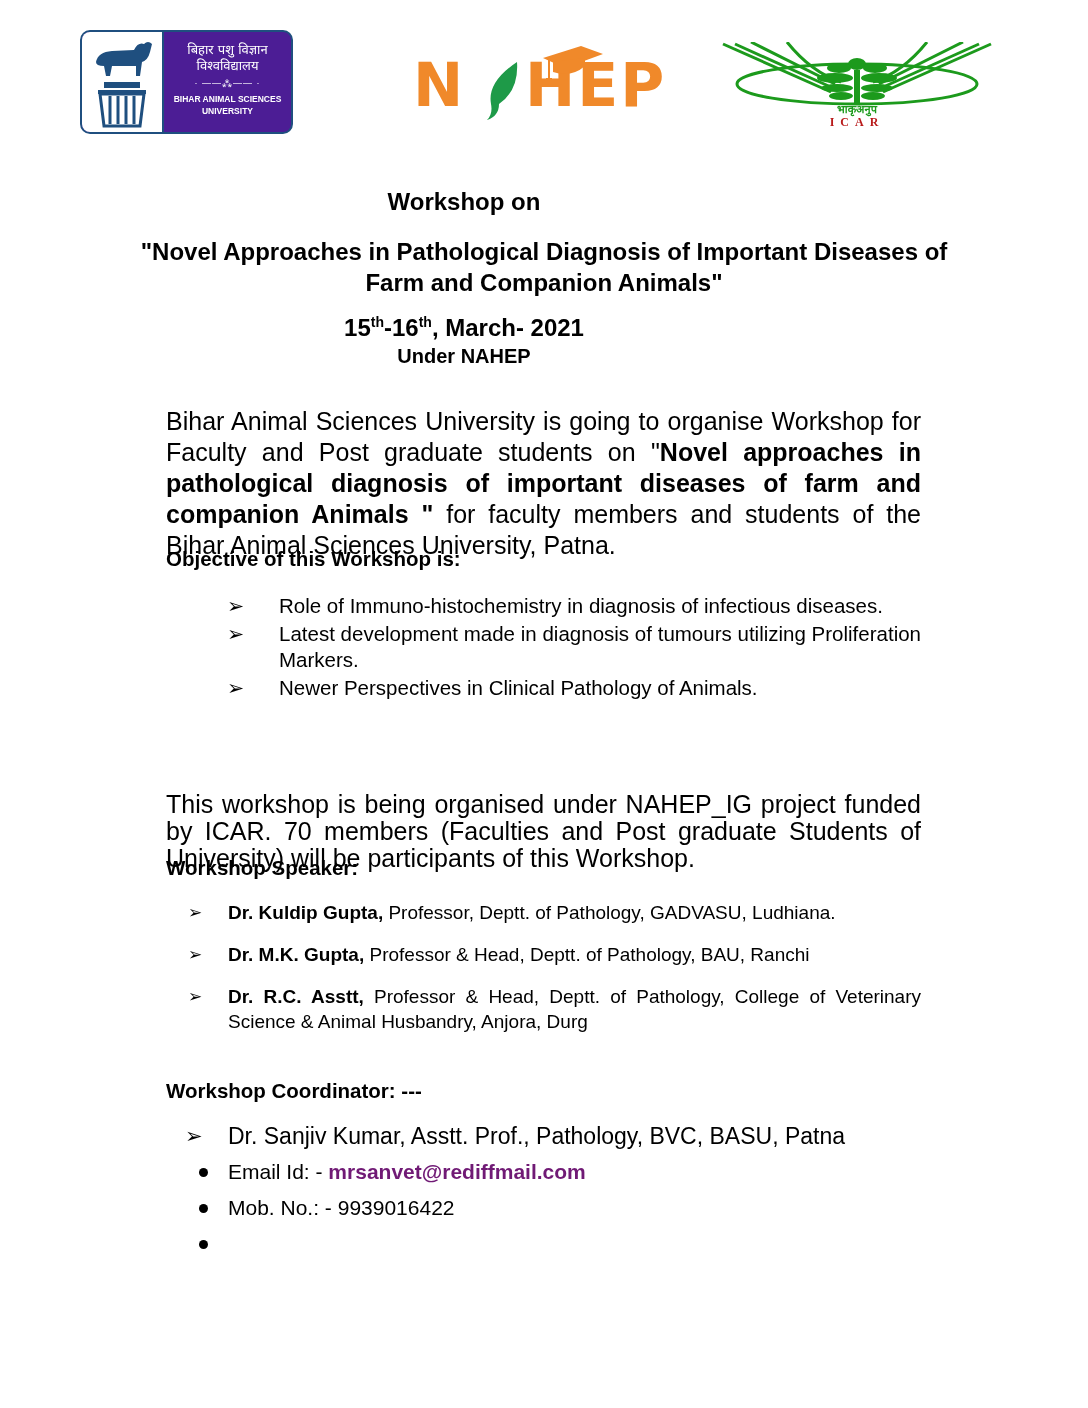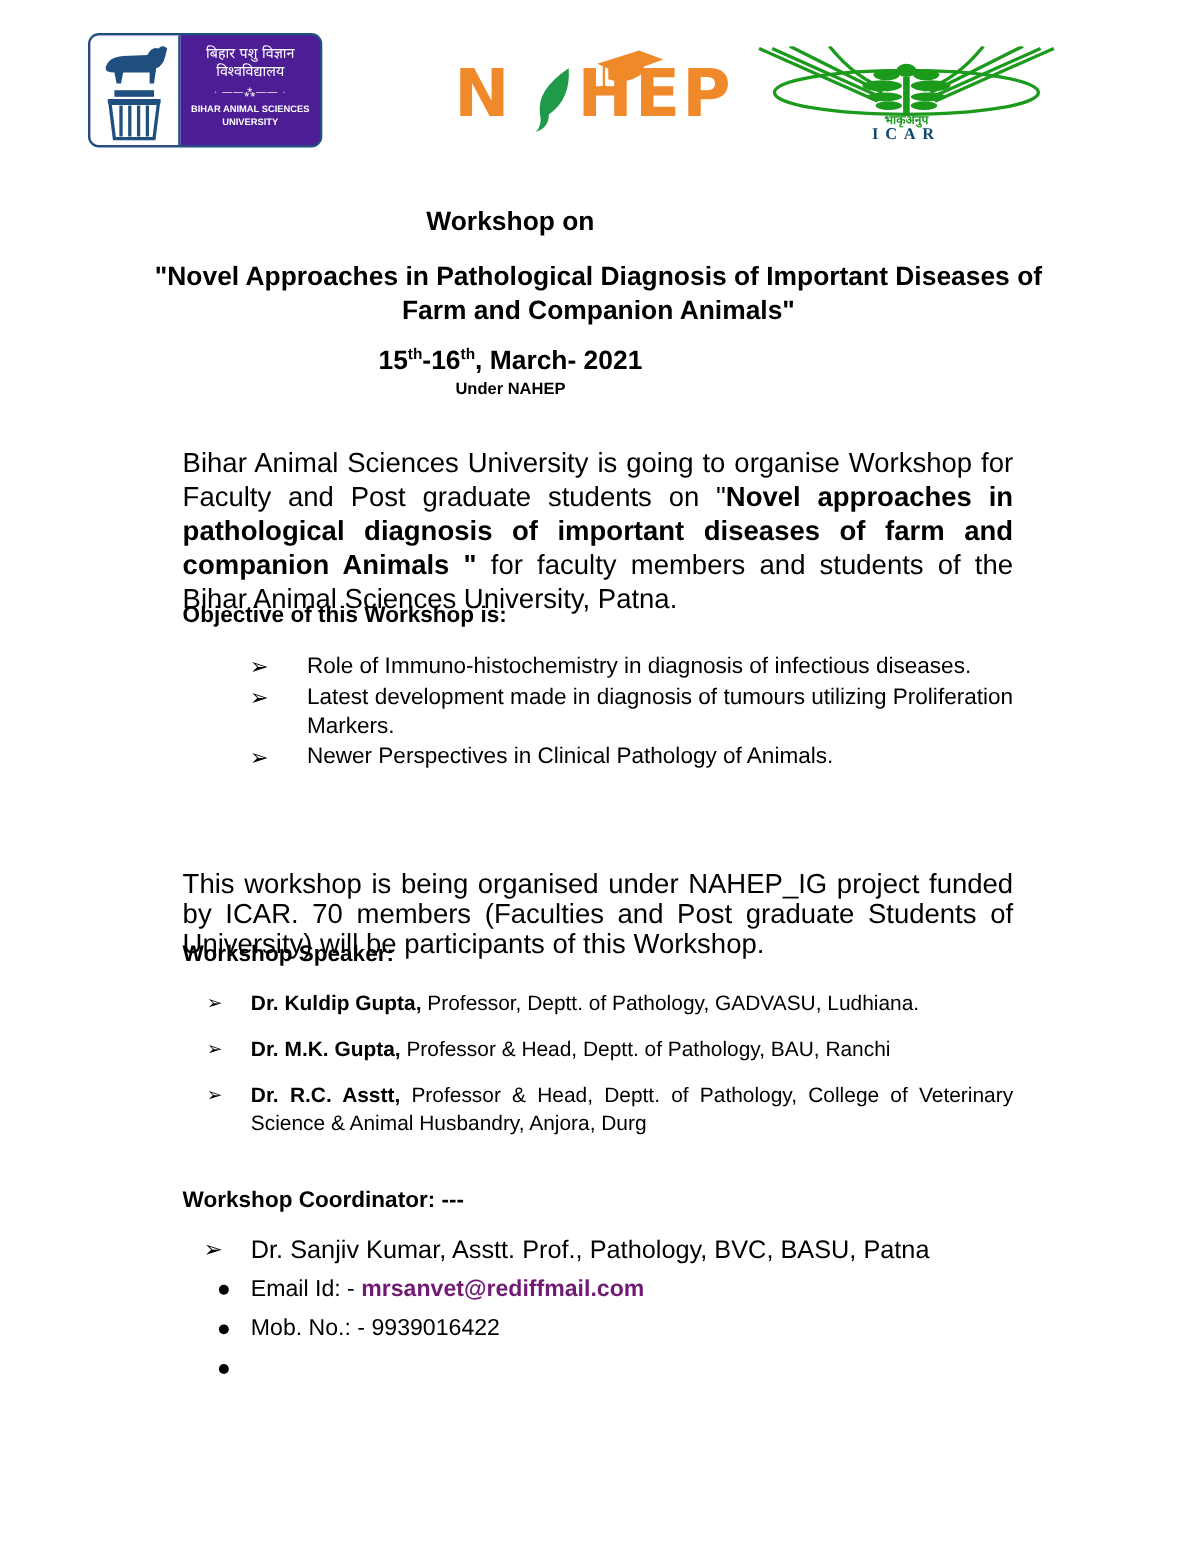--- a/index.html
+++ b/index.html
@@ -13,29 +13,29 @@
   .basu-emblem { position: absolute; left: 0; top: 0; width: 80px; height: 100px; background: #fff;
                  border-right: 2px solid #1f4f7f; }
   .basu-text { position: absolute; left: 82px; top: 0; width: 127px; height: 100px; color: #fff; text-align: center; }
   .basu-hindi { font-size: 13px; line-height: 16px; margin-top: 10px; font-family: "DejaVu Sans", sans-serif; }
   .basu-orn { font-size: 9px; margin-top: 2px; letter-spacing: 1px; }
   .basu-eng { font-size: 8.5px; font-weight: bold; line-height: 12px; margin-top: 4px; }
 
   .nahep-logo { left: 413px; top: 50px; width: 275px; height: 70px; }
   .nahep-text { font-family: "DejaVu Sans", sans-serif; font-weight: bold; font-size: 60px;
                 color: #f0892a; letter-spacing: 2px; line-height: 70px; position: absolute; }
-  .icar-logo { left: 688px; top: 42px; width: 272px; height: 88px; }
+  .icar-logo { left: 721px; top: 42px; width: 272px; height: 88px; }
 
   
   .center { left: 0; width: 928px; text-align: center; font-weight: bold; }
   .h-ws { top: 188px; font-size: 24px; }
   .h-title { top: 236px; font-size: 24px; line-height: 31px; left: 140px; width: 808px; }
   .h-date { top: 314px; font-size: 24px; }
   .h-date sup { font-size: 14px; vertical-align: 9px; line-height: 0; }
-  .h-under { top: 345px; font-size: 15px; }
+  .h-under { top: 345px; font-size: 20px; }
 
   .para { left: 166px; width: 755px; font-size: 25px; line-height: 31px; text-align: justify; margin-top: 33px; }
   .p1 { top: 373px; }
   .bold { font-weight: bold; }
   .section-h { left: 166px; font-size: 20.5px; font-weight: bold; }
 
   .obj-list { left: 227px; width: 694px; top: 593px; font-size: 20.5px; line-height: 26px; }
   .obj-item { position: relative; padding-left: 52px; text-align: justify; margin-bottom: 2px; }
   .arrow { position: absolute; left: 0; top: 0; font-family: "DejaVu Sans", sans-serif; }
 
@@ -113,21 +113,21 @@
       <ellipse cx="114" cy="36" rx="18" ry="5"></ellipse>
         <ellipse cx="158" cy="36" rx="18" ry="5"></ellipse>
       <ellipse cx="116" cy="46" rx="16" ry="4"></ellipse>
         <ellipse cx="156" cy="46" rx="16" ry="4"></ellipse>
       <ellipse cx="120" cy="54" rx="12" ry="4"></ellipse>
         <ellipse cx="152" cy="54" rx="12" ry="4"></ellipse>
       <rect x="133" y="28" width="6" height="34"></rect>
     </g>
   </svg>
   <div style="position:absolute; left:78px; top:62px; width:116px; text-align:center; color:#1c9a1c; font-weight:bold; font-size:11px; line-height:11px; font-family:'DejaVu Sans',sans-serif;">भाकृअनुप</div>
-  <div style="position:absolute; left:78px; top:72px; width:116px; text-align:center; color:#0c4a6e; font-weight:bold; font-size:15px; line-height:16px; letter-spacing:6px; font-family:'Liberation Serif',serif;">ICAR</div>
+  <div style="position:absolute; left:78px; top:72px; width:116px; text-align:center; color:#b91c1c; font-weight:bold; font-size:12px; line-height:16px; letter-spacing:6px; font-family:'Liberation Serif',serif;">ICAR</div>
 </div>
 
 <div class="abs center h-ws">Workshop on</div>
 <div class="abs center h-title">"Novel Approaches in Pathological Diagnosis of Important Diseases of Farm and Companion Animals"</div>
 <div class="abs center h-date">
   <span>15</span><sup>th</sup><span>-16</span><sup>th</sup><span>, March- 2021</span>
 </div>
 <div class="abs center h-under">Under NAHEP</div>
 
 <div class="abs para p1">

